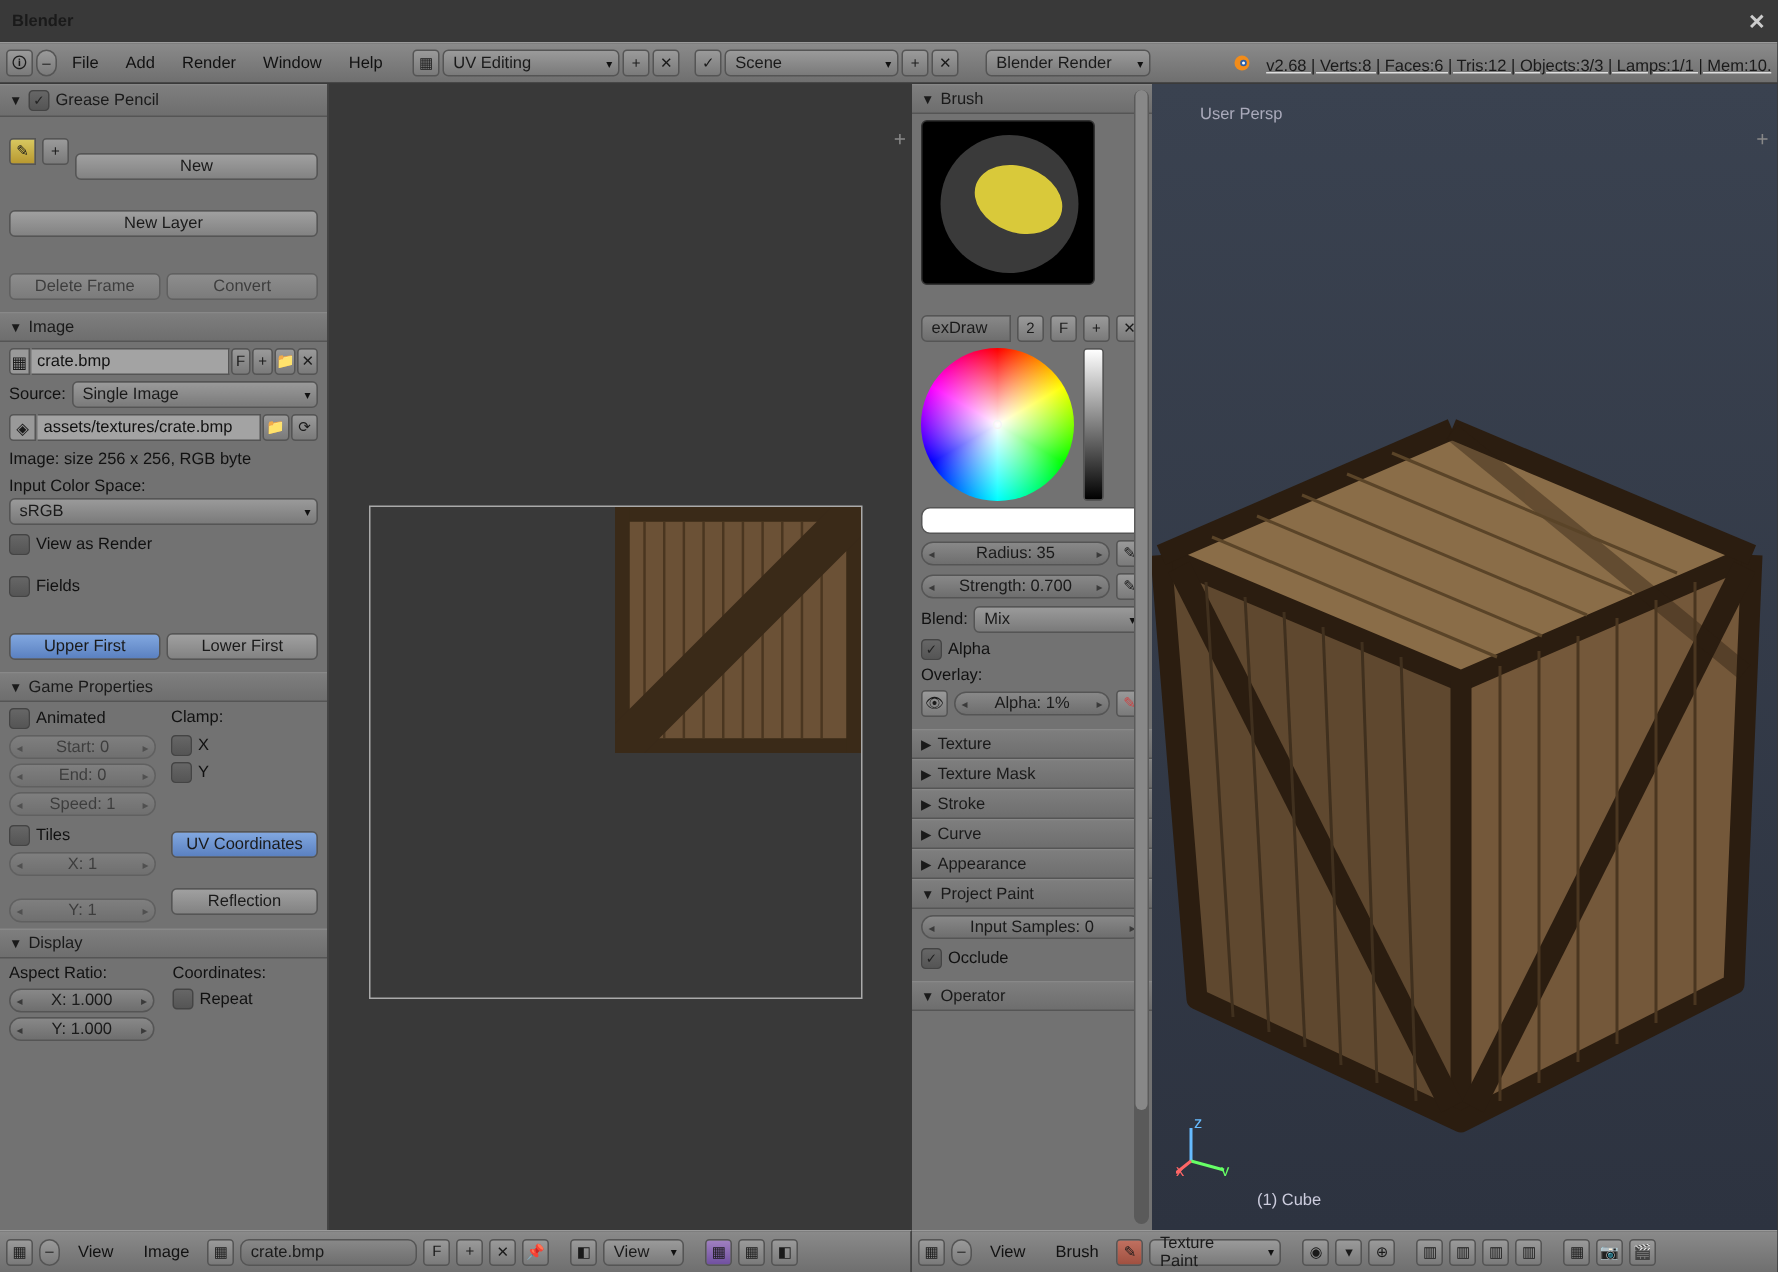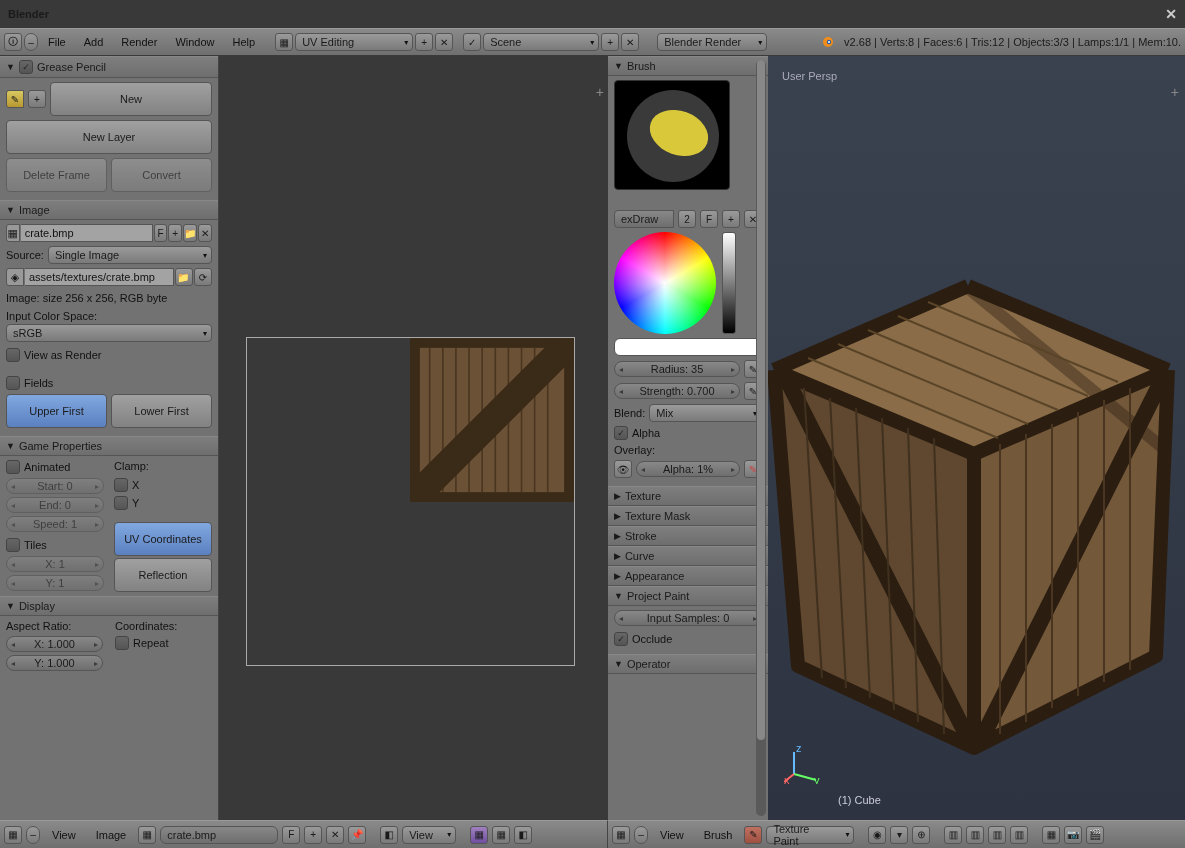--- a/index.html
+++ b/index.html
@@ -6,34 +6,34 @@
 body { background:#393939; width:1185px; height:848px; overflow:hidden; position:relative; }
 
 .titlebar { height:28px; background:#393939; display:flex; align-items:center; padding:0 8px; color:#e8e8e8; font-weight:bold; justify-content:space-between;gap:12px; }
 .titlebar .close { color:#ccc; font-size:14px; cursor:pointer; }
 
 .topbar { height:28px; background:linear-gradient(#8a8a8a,#6f6f6f); border-top:1px solid #9a9a9a; border-bottom:1px solid #3a3a3a; display:flex; align-items:center; padding:0 4px; gap:2px; }
 .menu-item { padding:2px 8px; color:#111; cursor:pointer; }
 .dropdown { background:linear-gradient(#9a9a9a,#7a7a7a); border:1px solid #555; border-radius:4px; height:18px; display:flex; align-items:center; padding:0 16px 0 6px; position:relative; color:#111; cursor:pointer; }
 .dropdown::after { content:"▾"; position:absolute; right:4px; font-size:8px; }
 .sq-btn { width:18px; height:18px; background:linear-gradient(#9a9a9a,#7a7a7a); border:1px solid #555; border-radius:3px; display:flex; align-items:center; justify-content:center; cursor:pointer; font-size:10px; }
-.stats { margin-left:auto; color:#ddd; white-space:nowrap; display:flex; align-items:center; gap:10px; overflow:hidden;}
+.stats { margin-left:auto; color:#ddd; white-space:nowrap; display:flex; align-items:flex-end; gap:10px; overflow:hidden;text-decoration:underline;}
 .blender-icon { width:16px; height:16px; }
 
 .main { display:flex; height:764px; }
 .left-panel { width:219px; background:#727272; border-right:1px solid #444; overflow:hidden; }
 .img-area { flex:0 0 389px; background:#393939; position:relative; }
 .brush-panel { flex:0 0 160px; background:#727272; position:relative; }
 .viewport { flex:1; background:linear-gradient(#3a4250,#2d3340); position:relative; overflow:hidden; }
 
 .panel-header { display:flex; align-items:center; padding:3px 6px; background:linear-gradient(#7e7e7e,#6e6e6e); border-bottom:1px solid #555; border-top:1px solid #888; color:#111; cursor:pointer; gap:4px; }
 .panel-header .tri { font-size:9px; }
 .panel-body { padding:4px 6px; }
 
-.btn { background:linear-gradient(#a0a0a0,#828282); border:1px solid #555; border-radius:4px; height:34px; display:flex; align-items:center; justify-content:center; cursor:pointer; color:#111; }
+.btn { background:linear-gradient(#a0a0a0,#828282); border:1px solid #555; border-radius:4px; height:18px; display:flex; align-items:center; justify-content:center; cursor:pointer; color:#111;margin-top:20px; }
 .btn.blue { background:linear-gradient(#82a8e0,#5a80c0); }
 .field { background:linear-gradient(#888,#6e6e6e); border:1px solid #555; border-radius:6px; height:18px; display:flex; align-items:center; justify-content:center; color:#111; }
 .num-field { background:linear-gradient(#888,#6e6e6e); border:1px solid #555; border-radius:8px; height:16px; display:flex; align-items:center; justify-content:center; position:relative; color:#111; padding:0 14px; }
 .num-field::before { content:"◂"; position:absolute; left:4px; font-size:8px; opacity:.6;}
 .num-field::after { content:"▸"; position:absolute; right:4px; font-size:8px; opacity:.6;}
 .chk { width:14px; height:14px; background:linear-gradient(#666,#555); border:1px solid #444; border-radius:3px; display:inline-flex; align-items:center; justify-content:center; cursor:pointer; font-size:9px; color:#222;}
 .row { display:flex; align-items:center; gap:4px; margin-bottom:4px; }
 .lbl { color:#111; }
 
 .filebox { display:flex; gap:1px; }
@@ -49,21 +49,21 @@
 .uv-canvas .tex { position:absolute; right:0; top:0; width:164px; height:164px; }
 
 .brush-preview { width:116px; height:110px; background:#000; border:1px solid #333; border-radius:4px; position:relative; overflow:hidden; }
 .color-wheel { width:102px; height:102px; border-radius:50%; background:conic-gradient(red,yellow,lime,cyan,blue,magenta,red); position:relative; }
 .color-wheel::after{content:"";position:absolute;inset:0;border-radius:50%;background:radial-gradient(circle,white 0%,transparent 70%);}
 .value-slider { width:14px; height:102px; background:linear-gradient(#fff,#000); border-radius:3px; border:1px solid #555;}
 
 .axis-gizmo { position:absolute; left:16px; bottom:36px; width:40px; height:40px; }
 
 .crate-3d { position:absolute; left:0; top:222px; width:416px; height:498px; }
-.viewport-label { position:absolute; top:14px; left:14px; color:#aab; }
+.viewport-label { position:absolute; top:14px; left:32px; color:#aab; }
 .viewport-obj { position:absolute; bottom:14px; left:70px; color:#ccd; }
 </style>
 </head>
 <body>
 
 <div class="titlebar">
   <span>Blender</span>
   <span class="close">✕</span>
 </div>
 
@@ -199,21 +199,21 @@
           <div class="num-field" style="opacity:.6;margin-bottom:3px">
               <span>End: 0</span>
             </div>
           <div class="num-field" style="opacity:.6;margin-bottom:6px">
               <span>Speed: 1</span>
             </div>
           <div class="row">
               <span class="chk"></span>
               <span class="lbl">Tiles</span>
             </div>
-          <div class="num-field" style="opacity:.6;margin-bottom:3px">
+          <div class="num-field" style="opacity:.6;margin-bottom:15px">
               <span>X: 1</span>
             </div>
           <div class="num-field" style="opacity:.6">
               <span>Y: 1</span>
             </div>
         </div>
         <div style="flex:1">
           <div class="lbl" style="margin-bottom:6px">Clamp:</div>
           <div class="row">
               <span class="chk"></span>

